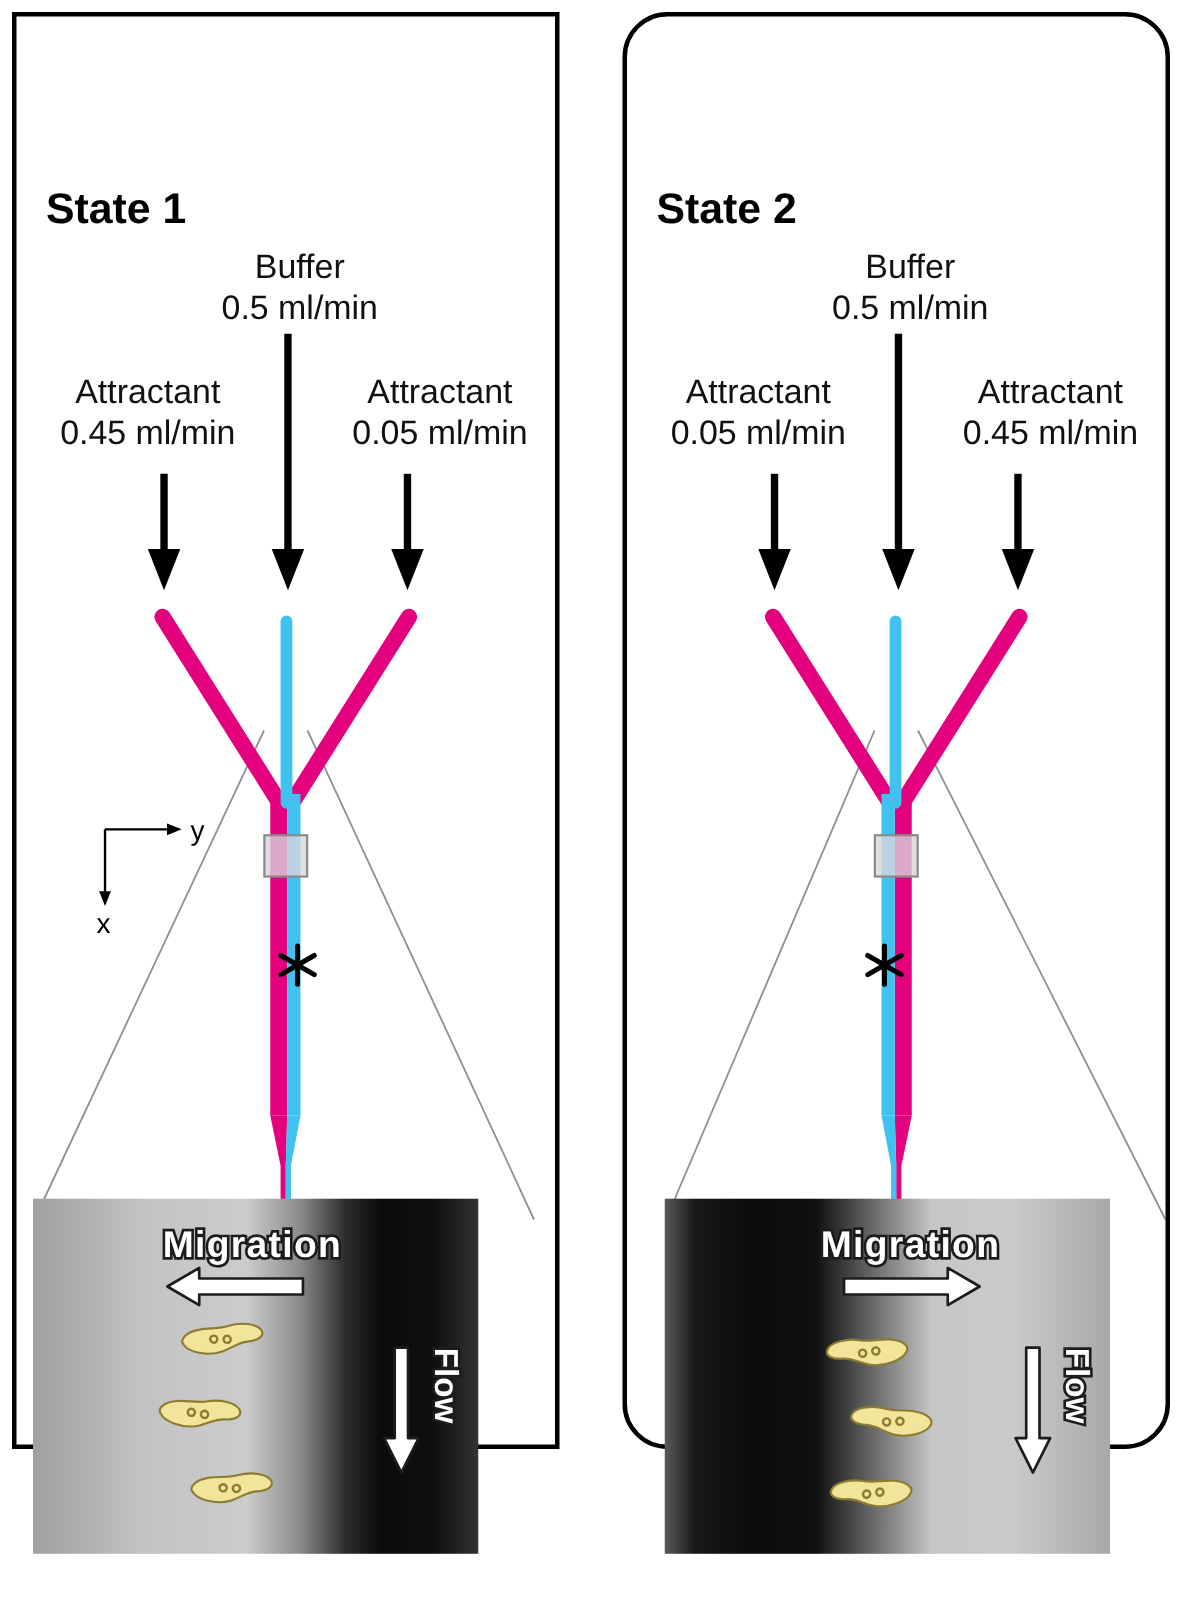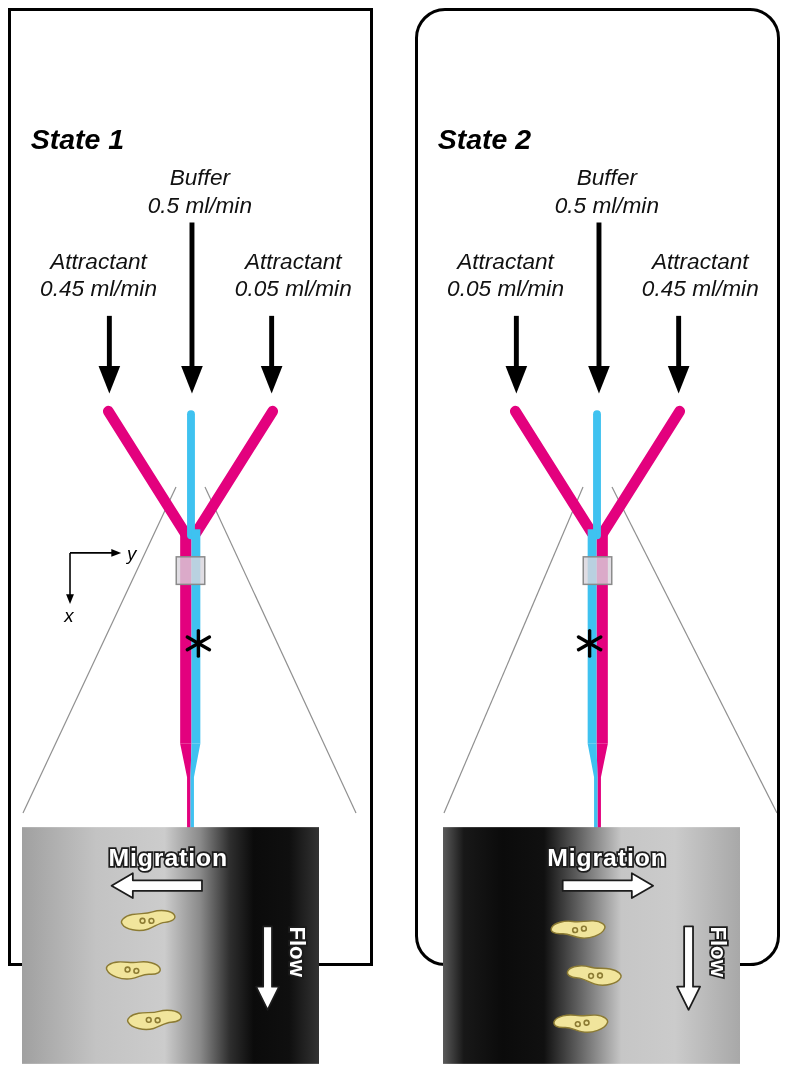--- a/index.html
+++ b/index.html
@@ -14,27 +14,26 @@
   .connector-overlay {
     position: absolute; left: 0; top: 0;
     z-index: 0; pointer-events: none;
   }
   .state-panel {
     position: absolute; top: 8px;
     width: 365px; height: 958px;
     border: 3px solid #000;
     background: transparent;
     z-index: 1;
-    font-style: italic;
   }
   .state-panel.left  { left: 8px; }
   .state-panel.right { left: 415px; border-radius: 30px; }
   .state-panel svg { display: block; width: 100%; height: 100%; }
   .micrograph {
-    position: absolute; top: 812px;
+    position: absolute; top: 784px;
     width: 297px; height: 267px;
     z-index: 1;
   }
   .micrograph.left  { left: 22px; }
   .micrograph.right { left: 443px; }
   .micrograph svg { display: block; width: 100%; height: 100%; }
 
   svg text { user-select: none; }
   .t-title     { font-weight: bold; font-size: 29px; fill: #000; }
   .t-label     { font-size: 23px; fill: #111; }

